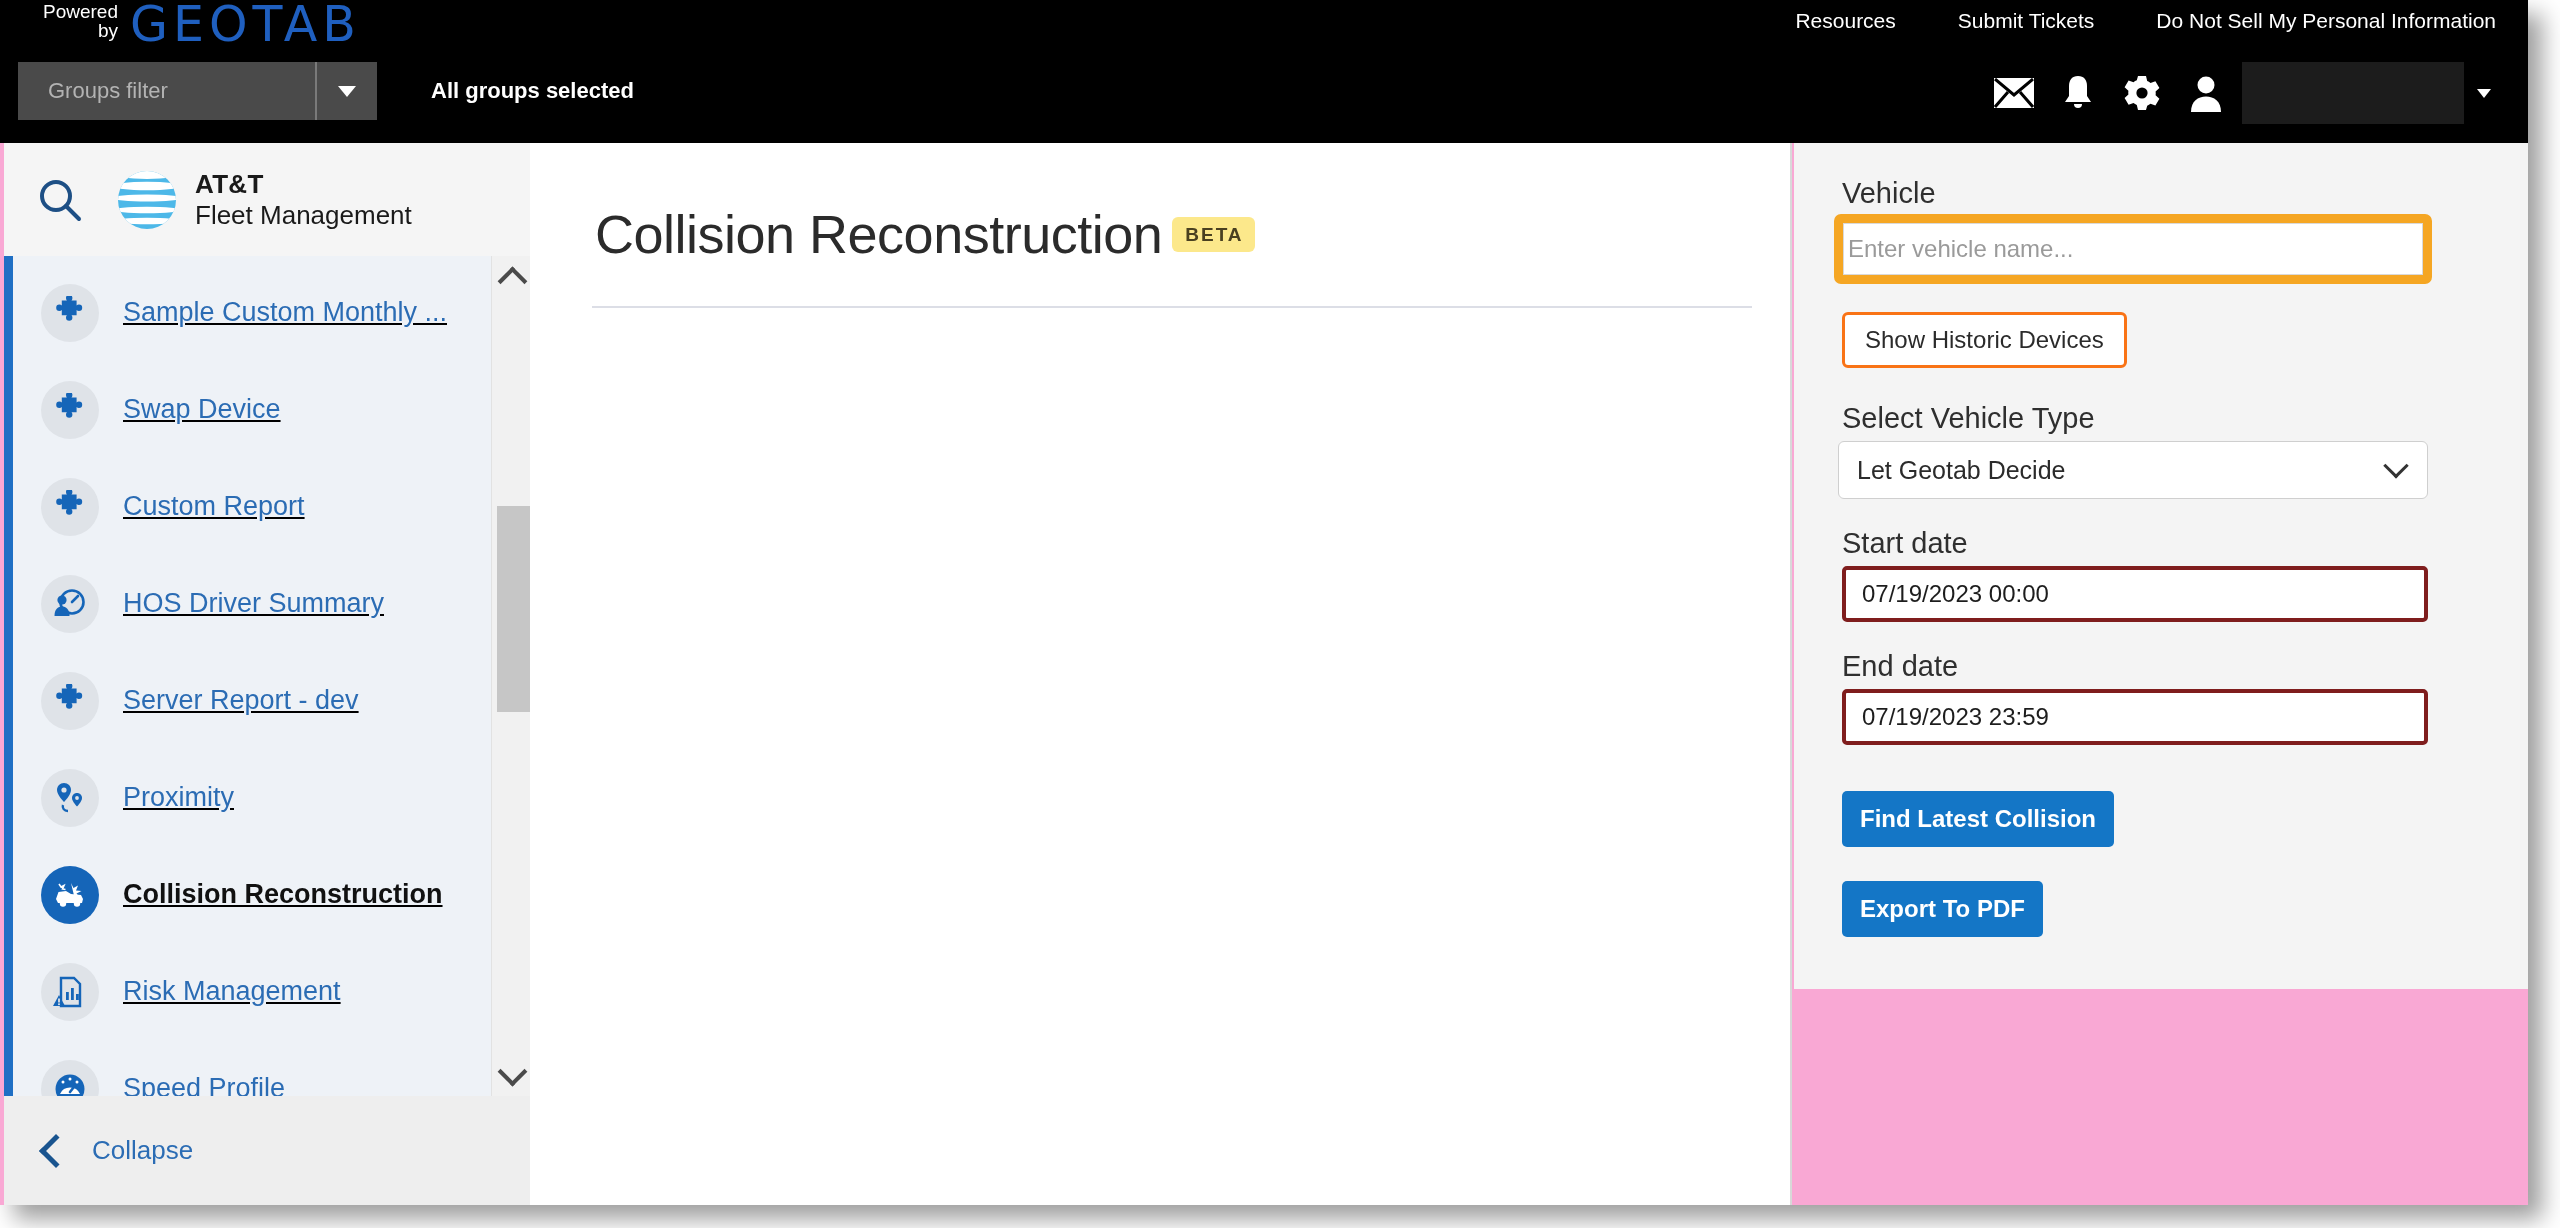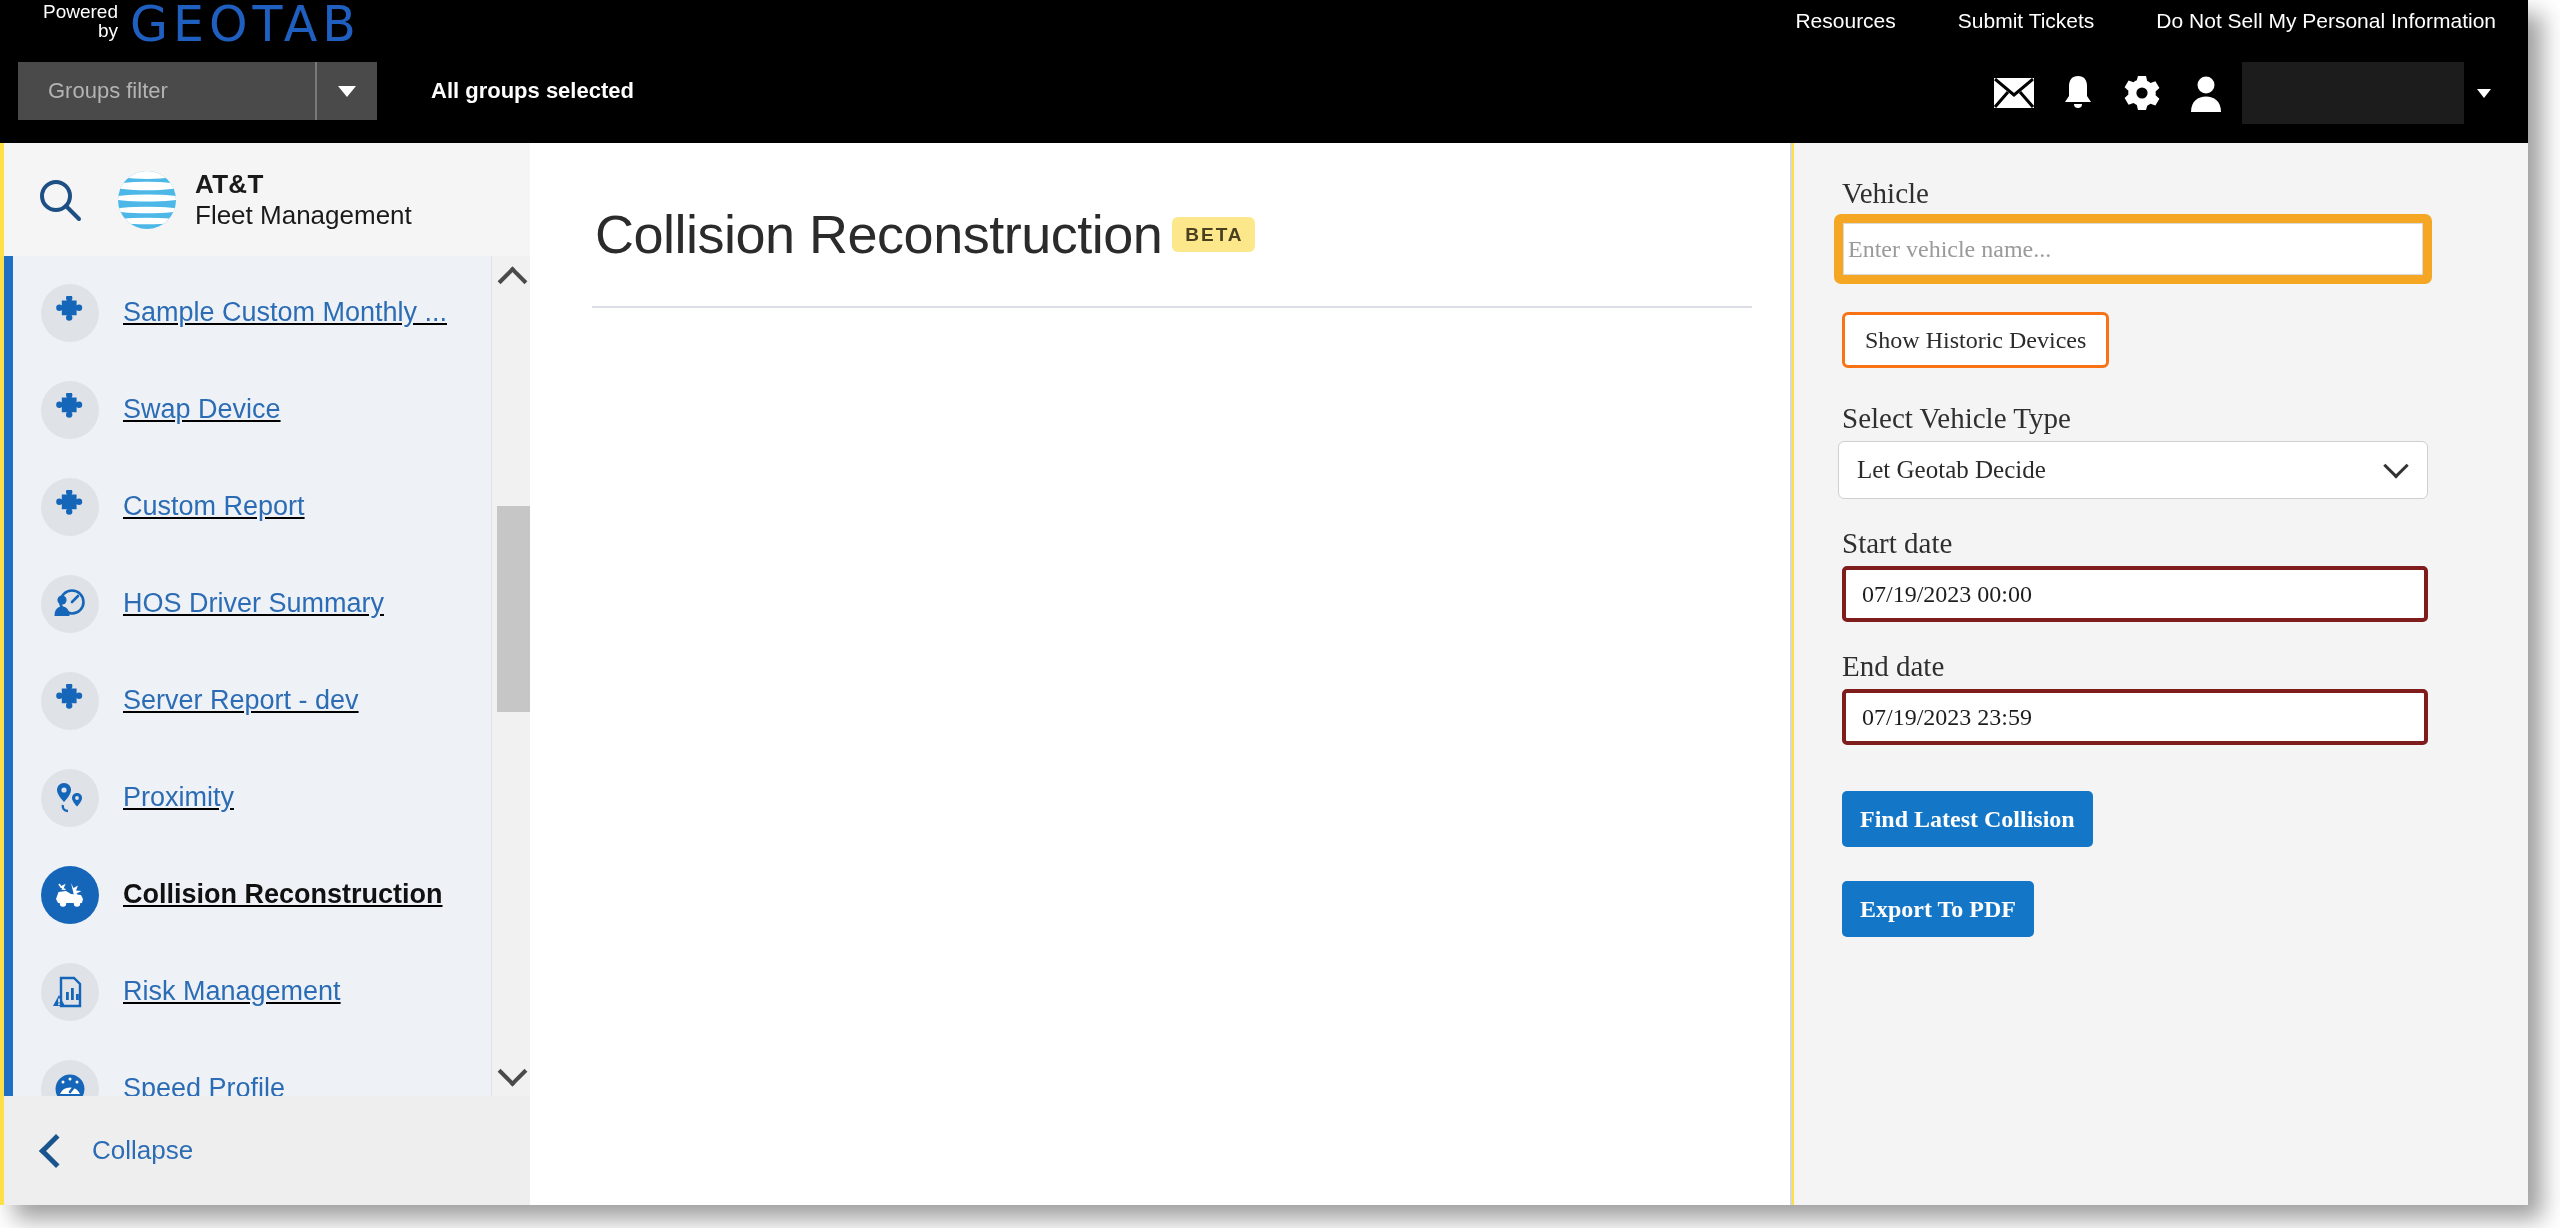--- a/index.html
+++ b/index.html
@@ -12,21 +12,21 @@
     font-family: "Liberation Sans", sans-serif;
   }
 
   
   #page {
     position: absolute;
     left: 0;
     top: 0;
     width: 2528px;
     height: 1205px;
-    background: #fde047;
+    background: #f9a8d4;
     box-shadow: 14px 14px 22px rgba(0,0,0,0.38);
     overflow: hidden;
   }
 
   
   .topbar {
     position: absolute;
     left: 0; top: 0;
     width: 2528px;
     height: 143px;
@@ -315,24 +315,23 @@
     margin: 41px 38px 0 62px;
     height: 2px;
     background: #dcdee6;
   }
 
   
   .rightpanel {
     position: absolute;
     left: 1794px; top: 143px;
     width: 734px;
-    height: 1062px;
+    height: 846px;
     background: #f4f4f4;
     box-sizing: border-box;
-    font-family: Liberation Serif, serif;
   }
   .field-label {
     color: #2f2f2f;
     font-size: 29px;
     margin: 0 0 6px 48px;
   }
   .field-label.tight { margin-bottom: 4px; }
 
   .vehicle-highlight {
     margin: 0 0 0 40px;

